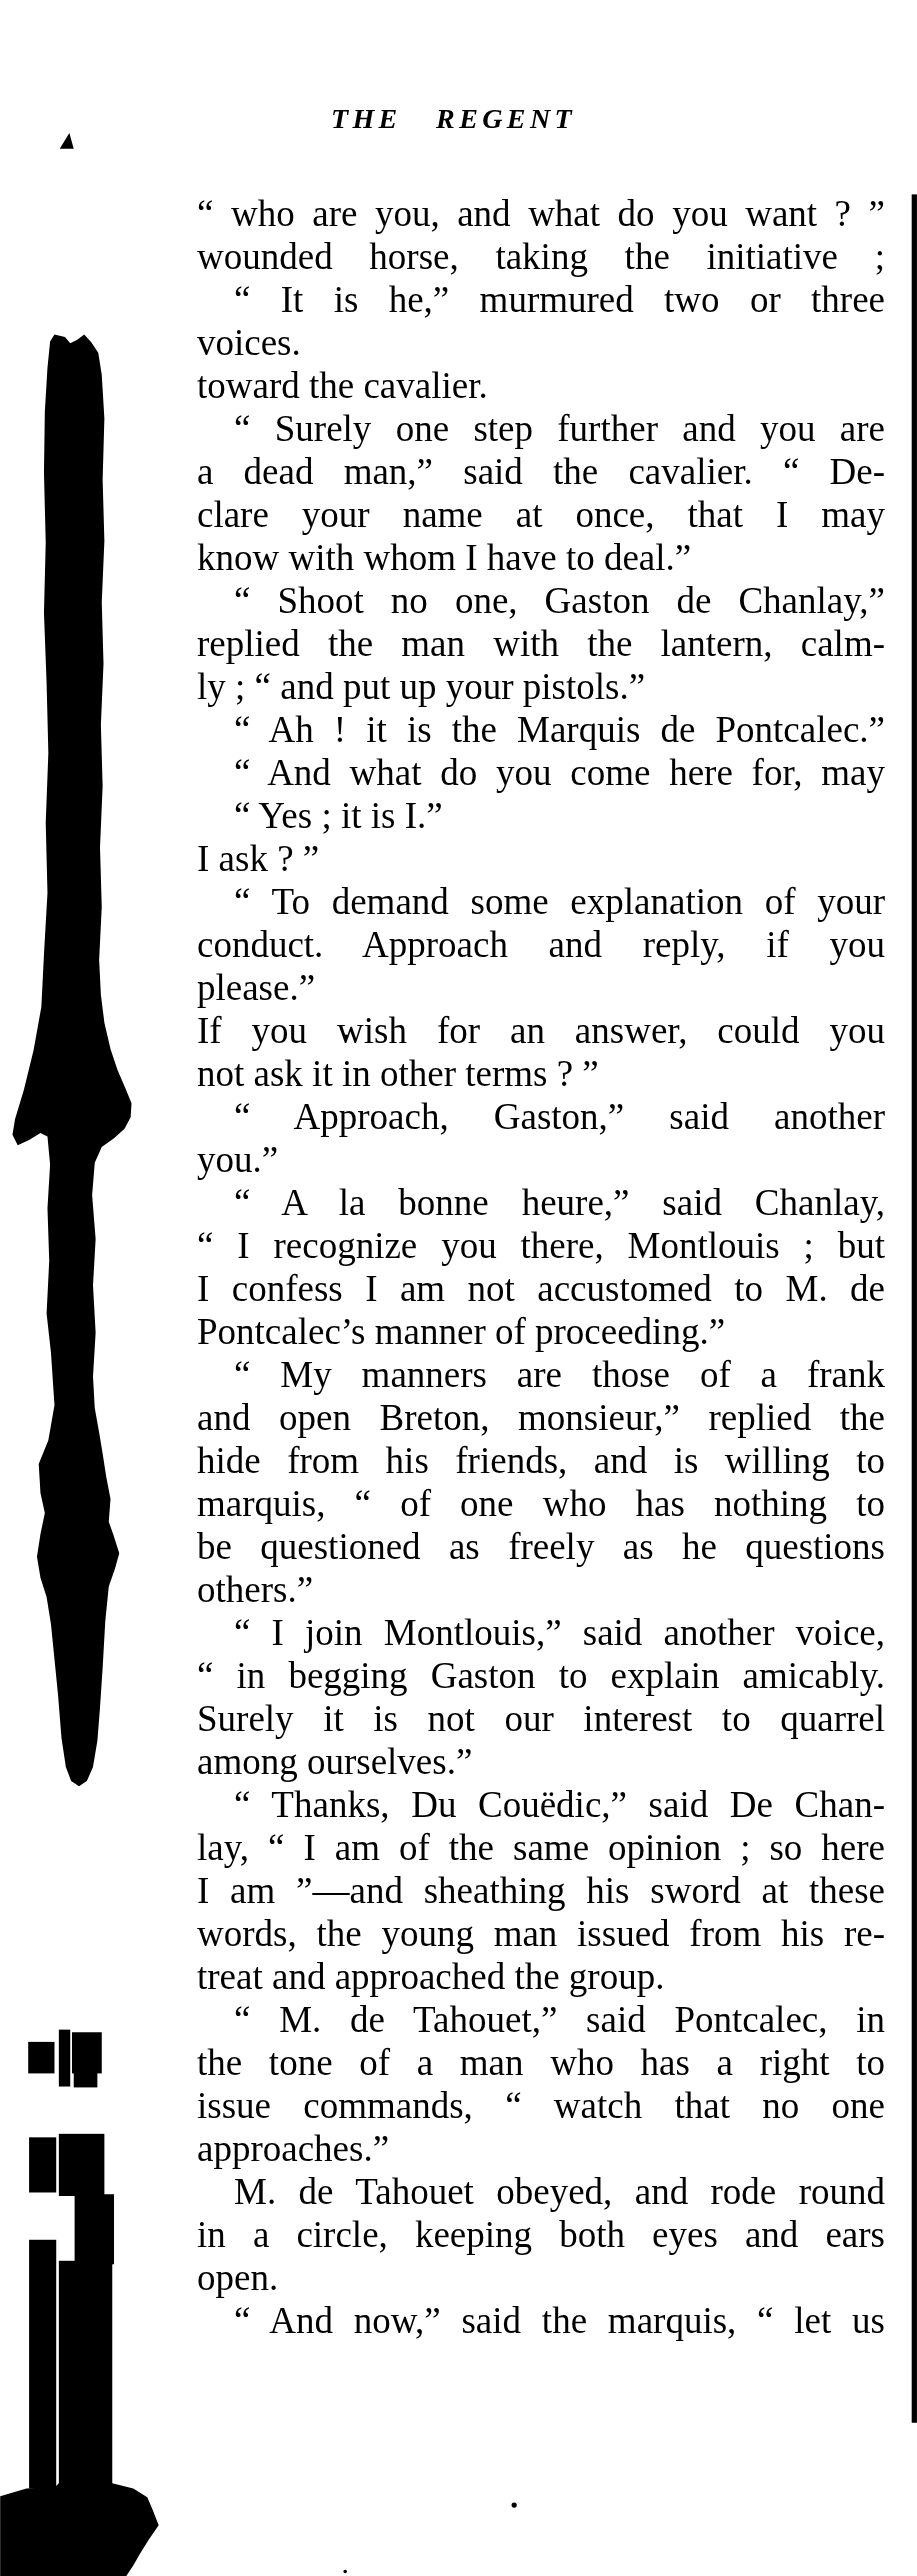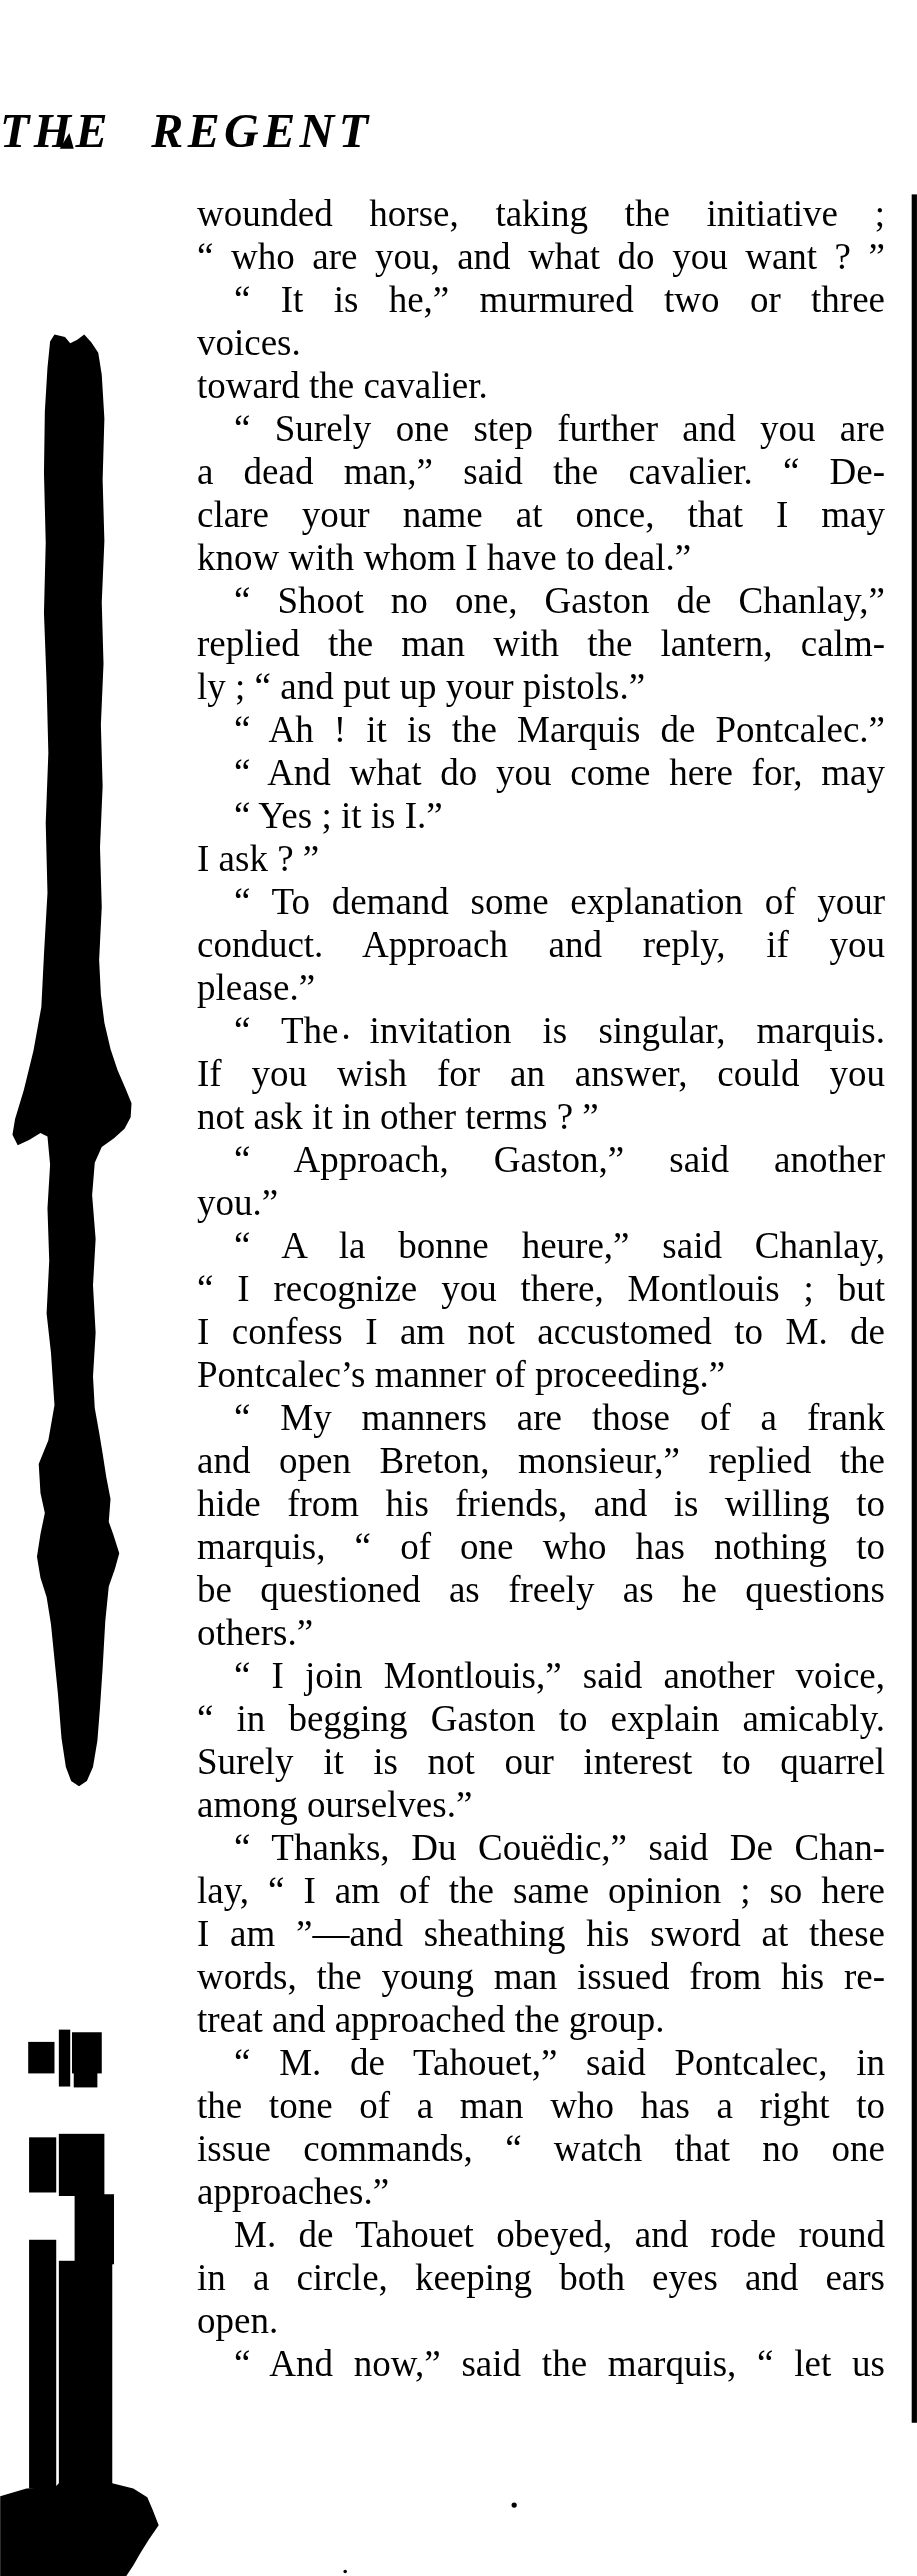--- a/index.html
+++ b/index.html
@@ -9,24 +9,24 @@
     position: relative;
     overflow: hidden;
     font-family: "Liberation Serif", "DejaVu Serif", serif;
     color: #000;
   }
   .page { position: absolute; inset: 0; }
 
   .running-head {
     position: absolute;
     top: 103px; left: 0; width: 907px;
-    text-align: left;
+    text-align: center;
     font-style: italic;
     font-weight: bold;
-    font-size: 48px;
+    font-size: 28px;
     letter-spacing: 4.4px;
     word-spacing: 23px;
     white-space: nowrap;
   }
 
   .text-column {
     position: absolute;
     left: 197px; top: 192px;
     width: 688px;
   }
@@ -51,40 +51,39 @@
 </style>
 </head>
 <body>
 
 <div class="page">
 
   <div class="running-head">THE REGENT</div>
 
   <div class="text-column">
 
-  <div class="line">wounded horse, taking the initiative ;</div>
-      <div class="line">“ who are you, and what do you want ? ”</div>
+  <div class="line">“ who are you, and what do you want ? ”</div>
+      <div class="line">wounded horse, taking the initiative ;</div>
       <div class="line indent">“ It is he,” murmured two or three</div>
       <div class="line no-justify">voices.</div>
       <div class="line no-justify">toward the cavalier.</div>
       <div class="line indent">“ Surely one step further and you are</div>
       <div class="line">a dead man,” said the cavalier. “ De-</div>
       <div class="line">clare your name at once, that I may</div>
       <div class="line no-justify">know with whom I have to deal.”</div>
       <div class="line indent">“ Shoot no one, Gaston de Chanlay,”</div>
       <div class="line">replied the man with the lantern, calm-</div>
       <div class="line no-justify">ly ; “ and put up your pistols.”</div>
       <div class="line indent">“ Ah ! it is the Marquis de Pontcalec.”</div>
       <div class="line indent">“ And what do you come here for, may</div>
       <div class="line indent no-justify">“ Yes ; it is I.”</div>
       <div class="line no-justify">I ask ? ”</div>
       <div class="line indent">“ To demand some explanation of your</div>
       <div class="line">conduct.  Approach and reply, if you</div>
       <div class="line no-justify">please.”</div>
-      <div class="line indent">“ The invitation is singular, marquis.</div>
       <div class="line">If you wish for an answer, could you</div>
       <div class="line no-justify">not ask it in other terms ? ”</div>
       <div class="line indent">“ Approach, Gaston,” said another</div>
       <div class="line no-justify">you.”</div>
       <div class="line indent">“ A la bonne heure,” said Chanlay,</div>
       <div class="line">“ I recognize you there, Montlouis ; but</div>
       <div class="line">I confess I am not accustomed to M. de</div>
       <div class="line no-justify">Pontcalec’s manner of proceeding.”</div>
       <div class="line indent">“ My manners are those of a frank</div>
       <div class="line">and open Breton, monsieur,” replied the</div>

